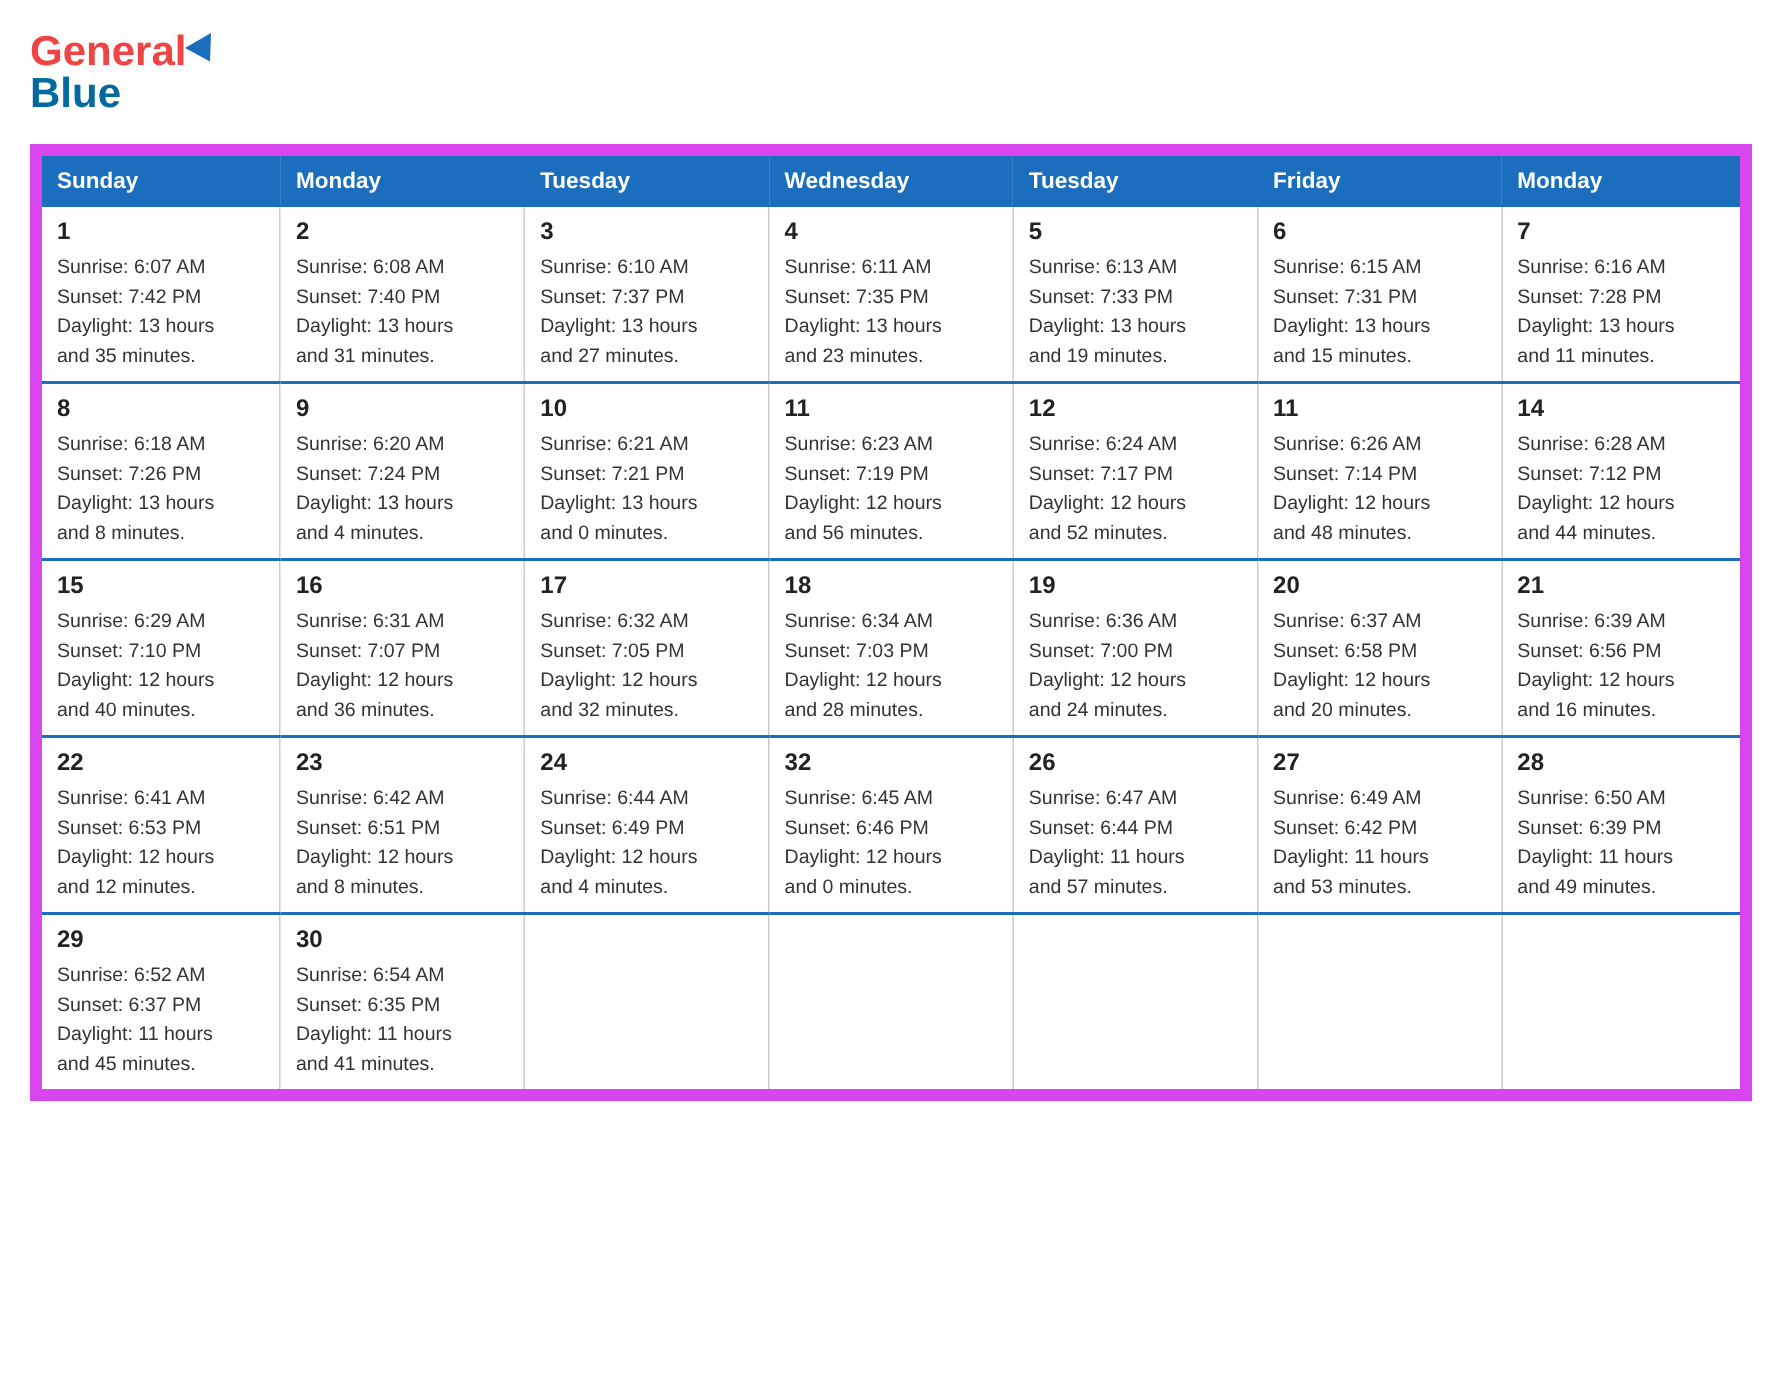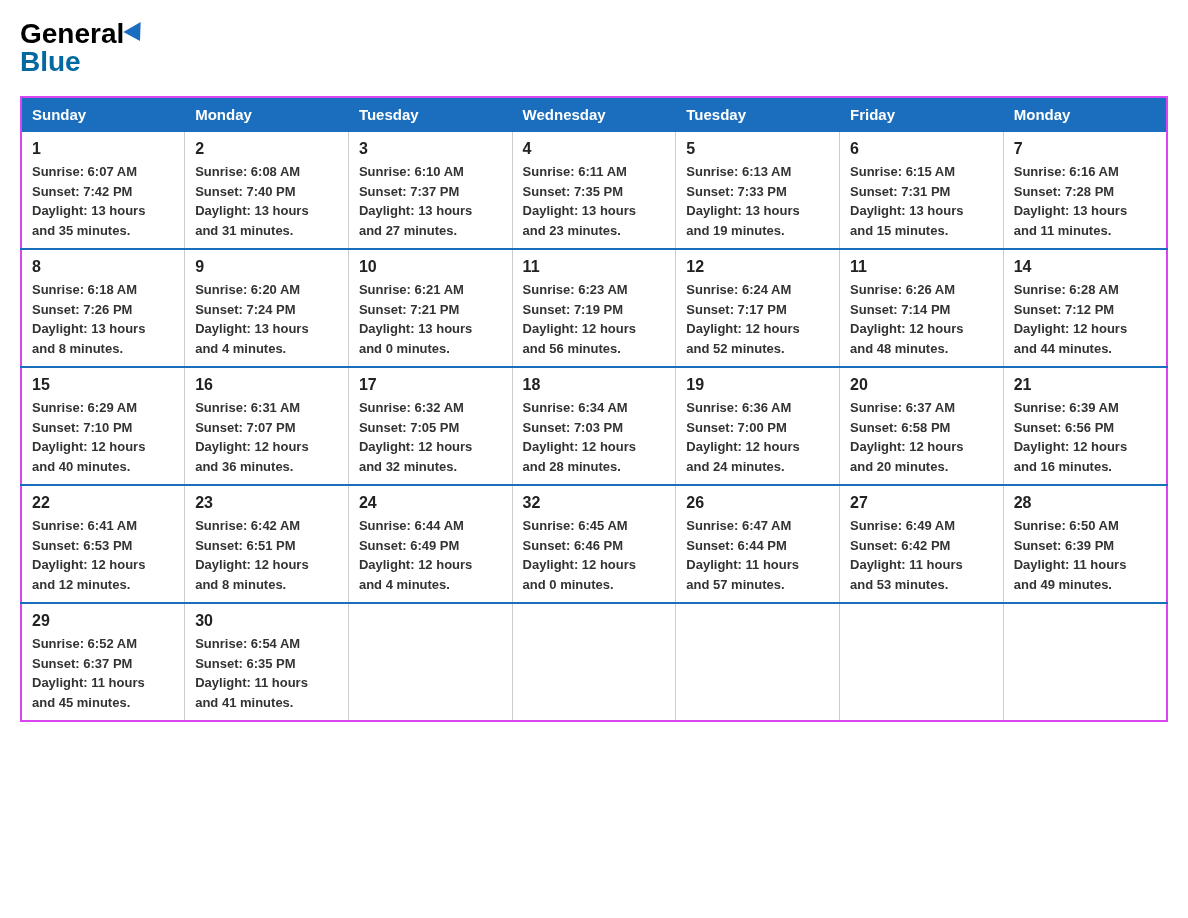--- a/index.html
+++ b/index.html
@@ -17,21 +17,21 @@
       margin-bottom: 20px;
     }
     .logo {
       display: flex;
       flex-direction: column;
       align-items: flex-start;
     }
     .logo-general {
       font-size: 28px;
       font-weight: bold;
-      color: #000000;
+      color: #ef4444;
       line-height: 1;
     }
     .logo-blue {
       font-size: 28px;
       font-weight: bold;
       color: #0369a1;
       line-height: 1;
     }
     .logo-triangle {
       display: inline-block;
@@ -57,21 +57,21 @@
       color: #222;
       line-height: 1.1;
     }
     .location {
       font-size: 22px;
       color: #444;
     }
     .calendar-table {
       width: 100%;
       border-collapse: collapse;
-      border: 2px solid #d946ef;
+      border: 8px solid #d946ef;
       padding-left: 28px;
     }
     .calendar-table th {
       background-color: #1a6ebd;
       color: #fff;
       font-size: 15px;
       font-weight: bold;
       padding: 8px 10px;
       text-align: left;
       border: 1px solid #1a6ebd;
@@ -89,21 +89,20 @@
       font-size: 16px;
       font-weight: bold;
       color: #222;
       display: block;
       margin-bottom: 4px;
     }
     .day-info {
       font-size: 13px;
       line-height: 1.5;
       color: #333;
-      font-weight: bold;
     }
     .calendar-table tr td {
       border-bottom: 2px solid #1a6ebd;
     }
     .calendar-table tr:last-child td {
       border-bottom: 1px solid #ccc;
     }
     .empty-cell {
       background: #fff;
     }

